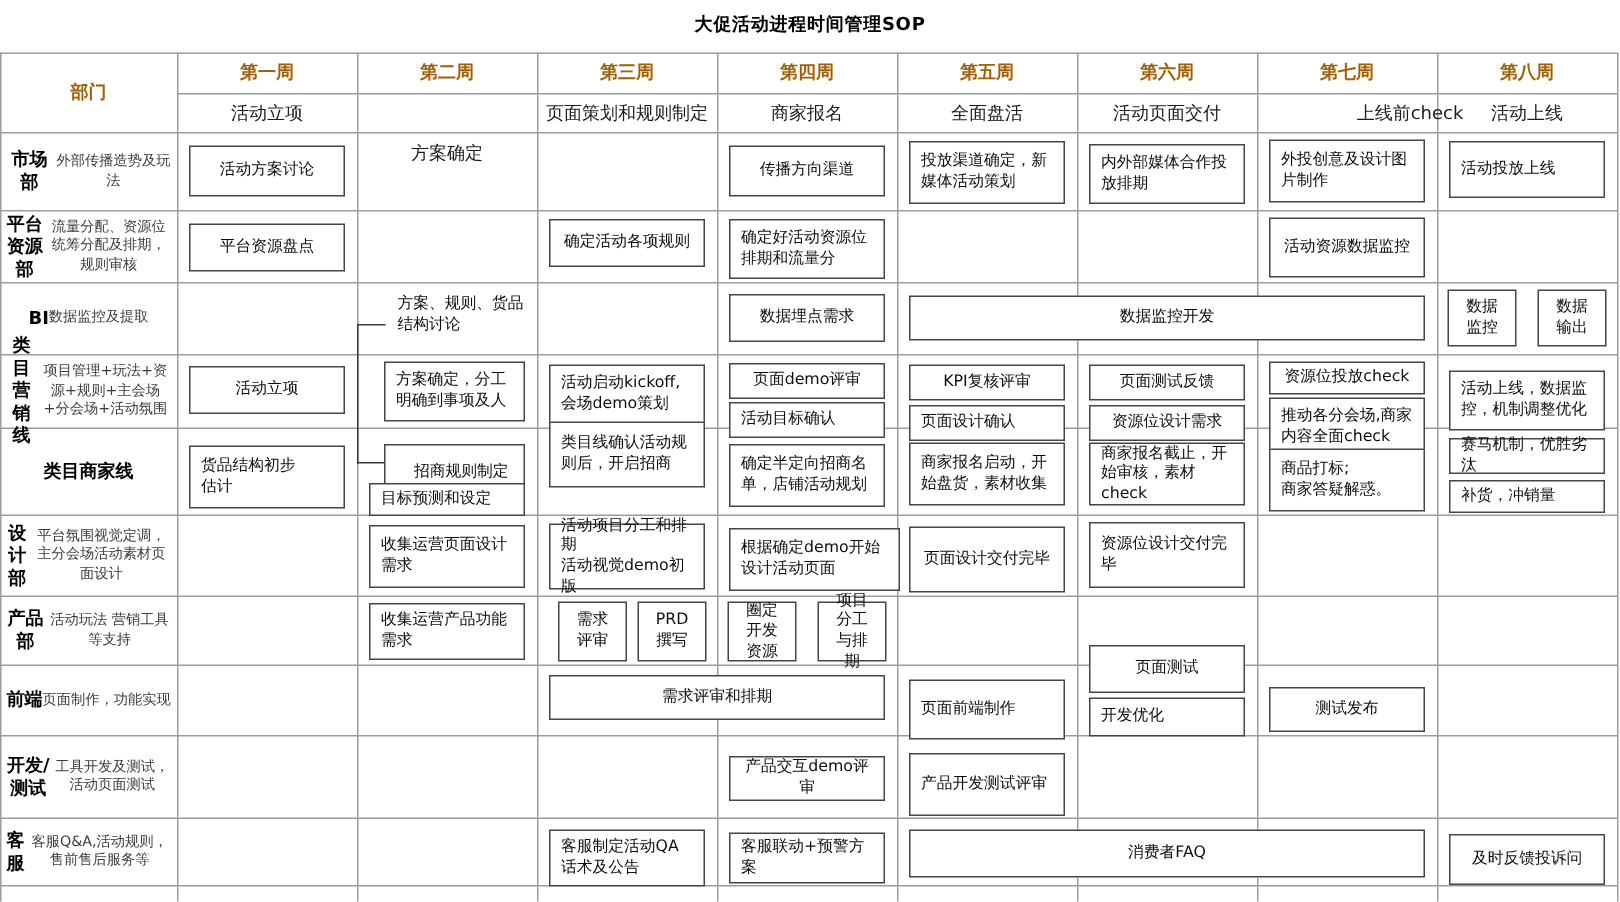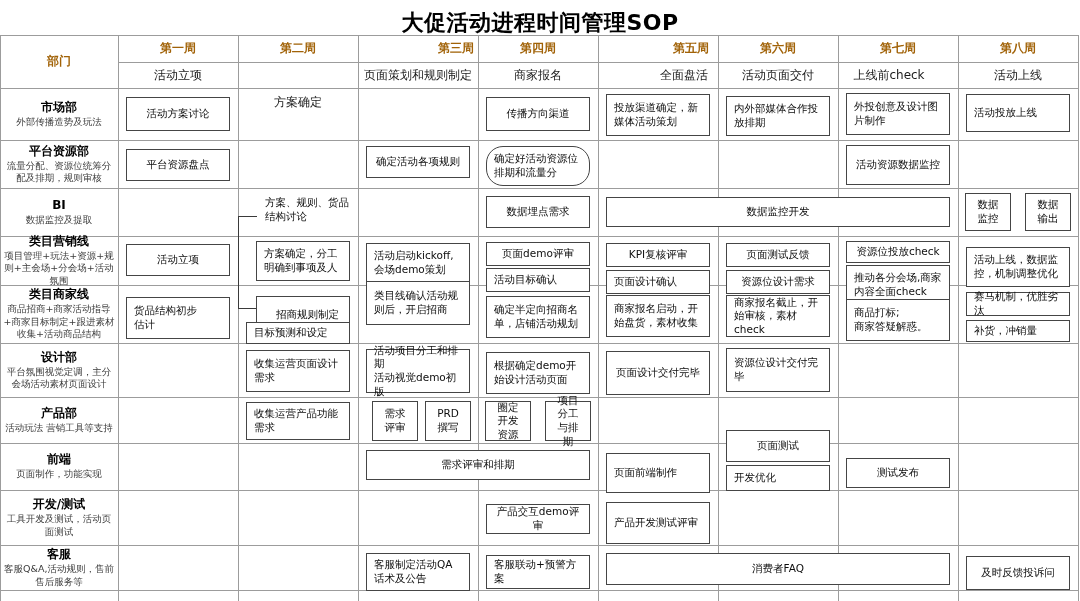--- a/index.html
+++ b/index.html
@@ -1,28 +1,28 @@
 <!DOCTYPE html>
 <html><head>
 <meta charset="utf-8">
 <style>
   html,body{margin:0;padding:0;background:#fff;}
   body{width:1080px;height:601px;position:relative;overflow:hidden;
        font-family:"DejaVu Sans","Liberation Sans",sans-serif;color:#111;}
   #canvas{position:absolute;inset:0;background:#fff;}
   .title{position:absolute;top:8px;left:0;width:1080px;text-align:center;
-         font-size:22px;font-weight:bold;color:#000;letter-spacing:.5px;}
+         font-size:12px;font-weight:bold;color:#000;letter-spacing:.5px;}
   .vline,.hline{position:absolute;background:#9c9c9c;}
   .vline{width:1px;}
   .hline{height:1px;}
   .hdrcell{position:absolute;display:flex;align-items:center;justify-content:center;
            font-size:12px;color:#a16207;}
   .wk{font-weight:bold;}
   .ph{font-weight:normal;color:#1a1a1a;}
-  .deptcell{position:absolute;display:flex;flex-direction:column;align-items:center;
+  .deptcell{position:absolute;display:flex;flex-direction:row;align-items:center;
             justify-content:center;text-align:center;padding:0 3px;box-sizing:border-box;}
   .deptname{font-size:12px;font-weight:bold;color:#000;line-height:1.25;}
   .deptdesc{font-size:9.5px;color:#3c3c3c;line-height:1.3;margin-top:1px;}
   .task{position:absolute;box-sizing:border-box;border:1px solid #454545;background:#fff;
         font-size:10.5px;line-height:1.3;color:#0d0d0d;display:flex;align-items:center;
         padding:2px 7px;text-align:left;white-space:pre-line;}
   .task.ctr{justify-content:center;text-align:center;}
   .task.nb{border:none;background:transparent;align-items:flex-start;padding-top:3px;}
   .conn{position:absolute;background:#3a3a3a;}
 </style>
@@ -53,51 +53,50 @@
       <div class="hline" style="left: 0px; top: 397px; width: 1078px;"></div>
       <div class="hline" style="left: 0px; top: 443px; width: 1078px;"></div>
       <div class="hline" style="left: 0px; top: 490px; width: 1078px;"></div>
       <div class="hline" style="left: 0px; top: 545px; width: 1078px;"></div>
       <div class="hline" style="left: 0px; top: 590px; width: 1078px;"></div>
       <div class="hdrcell wk" style="left: 0px; top: 35px; width: 118px; height: 53px;">部门</div>
       <div class="hdrcell wk" style="left: 118px; top: 35px; width: 120px; height: 27px;">第一周</div>
       <div class="hdrcell ph" style="left: 118px; top: 62px; width: 120px; height: 26px;">活动立项</div>
       <div class="hdrcell wk" style="left: 238px; top: 35px; width: 120px; height: 27px;">第二周</div>
       <div class="hdrcell ph" style="left: 238px; top: 62px; width: 120px; height: 26px; margin-top: 27px;">方案确定</div>
-      <div class="hdrcell wk" style="left: 358px; top: 35px; width: 120px; height: 27px; padding-left: 38px;">第三周</div>
+      <div class="hdrcell wk" style="left: 358px; top: 35px; width: 120px; height: 27px;">第三周</div>
       <div class="hdrcell ph" style="left: 358px; top: 62px; width: 120px; height: 26px;">页面策划和规则制定</div>
       <div class="hdrcell wk" style="left: 478px; top: 35px; width: 120px; height: 27px;">第四周</div>
       <div class="hdrcell ph" style="left: 478px; top: 62px; width: 120px; height: 26px;">商家报名</div>
-      <div class="hdrcell wk" style="left: 598px; top: 35px; width: 120px; height: 27px; margin-left: 33px;">第五周</div>
-      <div class="hdrcell ph" style="left: 624px; top: 62px; width: 120px; height: 26px;">全面盘活</div>
+      <div class="hdrcell wk" style="left: 598px; top: 35px; width: 120px; height: 27px;">第五周</div>
+      <div class="hdrcell ph" style="left: 598px; top: 62px; width: 120px; height: 26px;">全面盘活</div>
       <div class="hdrcell wk" style="left: 718px; top: 35px; width: 120px; height: 27px;">第六周</div>
       <div class="hdrcell ph" style="left: 718px; top: 62px; width: 120px; height: 26px;">活动页面交付</div>
       <div class="hdrcell wk" style="left: 838px; top: 35px; width: 120px; height: 27px;">第七周</div>
-      <div class="hdrcell ph" style="left: 829px; top: 62px; width: 120px; height: 26px;">上线前check</div>
+      <div class="hdrcell ph" style="left: 880px; top: 62px; width: 120px; height: 26px;">上线前check</div>
       <div class="hdrcell wk" style="left: 958px; top: 35px; width: 120px; height: 27px;">第八周</div>
       <div class="hdrcell ph" style="left: 958px; top: 62px; width: 120px; height: 26px;">活动上线</div>
       <div class="deptcell" style="left: 0px; top: 88px; width: 118px; height: 52px;">
         <div class="deptname">市场部</div>
         <div class="deptdesc">外部传播造势及玩法</div>
       </div>
       <div class="deptcell" style="left: 0px; top: 140px; width: 118px; height: 48px;">
         <div class="deptname">平台资源部</div>
         <div class="deptdesc">流量分配、资源位统筹分配及排期，规则审核</div>
       </div>
       <div class="deptcell" style="left: 0px; top: 188px; width: 118px; height: 48px;">
         <div class="deptname">BI</div>
         <div class="deptdesc">数据监控及提取</div>
       </div>
       <div class="deptcell" style="left: 0px; top: 236px; width: 118px; height: 49px;">
         <div class="deptname">类目营销线</div>
         <div class="deptdesc">项目管理+玩法+资源+规则+主会场+分会场+活动氛围</div>
       </div>
       <div class="deptcell" style="left: 0px; top: 285px; width: 118px; height: 58px;">
         <div class="deptname">类目商家线</div>
-        <div class="deptdesc">商品招商+商家活动指导+商家目标制定+跟进素材收集+活动商品结构</div>
       </div>
       <div class="deptcell" style="left: 0px; top: 343px; width: 118px; height: 54px;">
         <div class="deptname">设计部</div>
         <div class="deptdesc">平台氛围视觉定调，主分会场活动素材页面设计</div>
       </div>
       <div class="deptcell" style="left: 0px; top: 397px; width: 118px; height: 46px;">
         <div class="deptname">产品部</div>
         <div class="deptdesc">活动玩法 营销工具等支持</div>
       </div>
       <div class="deptcell" style="left: 0px; top: 443px; width: 118px; height: 47px;">
@@ -113,21 +112,21 @@
         <div class="deptdesc">客服Q&amp;A,活动规则，售前售后服务等</div>
       </div>
       <div class="task ctr" style="left: 126px; top: 97px; width: 104px; height: 34px;">活动方案讨论</div>
       <div class="task ctr" style="left: 486px; top: 97px; width: 104px; height: 34px;">传播方向渠道</div>
       <div class="task" style="left: 606px; top: 94px; width: 104px; height: 42px;">投放渠道确定，新媒体活动策划</div>
       <div class="task" style="left: 726px; top: 96px; width: 104px; height: 40px;">内外部媒体合作投放排期</div>
       <div class="task" style="left: 846px; top: 93px; width: 104px; height: 42px;">外投创意及设计图片制作</div>
       <div class="task" style="left: 966px; top: 94px; width: 104px; height: 38px;">活动投放上线</div>
       <div class="task ctr" style="left: 126px; top: 149px; width: 104px; height: 32px;">平台资源盘点</div>
       <div class="task ctr" style="left: 366px; top: 146px; width: 104px; height: 32px;">确定活动各项规则</div>
-      <div class="task" style="left: 486px; top: 146px; width: 104px; height: 40px; border-radius: 17px;">确定好活动资源位排期和流量分</div>
+      <div class="task" style="left: 486px; top: 146px; width: 104px; height: 40px;">确定好活动资源位排期和流量分</div>
       <div class="task ctr" style="left: 846px; top: 145px; width: 104px; height: 40px;">活动资源数据监控</div>
       <div class="task nb" style="left: 258px; top: 193px; width: 98px; height: 38px;">方案、规则、货品
 结构讨论</div>
       <div class="task ctr" style="left: 486px; top: 196px; width: 104px; height: 32px;">数据埋点需求</div>
       <div class="task ctr" style="left: 606px; top: 197px; width: 344px; height: 30px;">数据监控开发</div>
       <div class="task ctr" style="left: 965px; top: 193px; width: 46px; height: 38px;">数据监控</div>
       <div class="task ctr" style="left: 1025px; top: 193px; width: 46px; height: 38px;">数据输出</div>
       <div class="task ctr" style="left: 126px; top: 244px; width: 104px; height: 32px;">活动立项</div>
       <div class="task" style="left: 256px; top: 241px; width: 94px; height: 40px;">方案确定，分工明确到事项及人</div>
       <div class="task" style="left: 366px; top: 243px; width: 104px; height: 40px;">活动启动kickoff,会场demo策划</div>
@@ -148,21 +147,21 @@
       <div class="task" style="left: 486px; top: 296px; width: 104px; height: 42px;">确定半定向招商名单，店铺活动规划</div>
       <div class="task" style="left: 606px; top: 295px; width: 104px; height: 42px;">商家报名启动，开始盘货，素材收集</div>
       <div class="task" style="left: 726px; top: 295px; width: 104px; height: 42px;">商家报名截止，开始审核，素材check</div>
       <div class="task" style="left: 846px; top: 299px; width: 104px; height: 42px;">商品打标;
 商家答疑解惑。</div>
       <div class="task" style="left: 966px; top: 292px; width: 104px; height: 24px;">赛马机制，优胜劣汰</div>
       <div class="task" style="left: 966px; top: 320px; width: 104px; height: 22px;">补货，冲销量</div>
       <div class="task" style="left: 246px; top: 350px; width: 104px; height: 42px;">收集运营页面设计需求</div>
       <div class="task" style="left: 366px; top: 349px; width: 104px; height: 44px;">活动项目分工和排期
 活动视觉demo初版</div>
-      <div class="task" style="left: 486px; top: 352px; width: 104px; height: 42px;">根据确定demo开始设计活动页面</div>
+      <div class="task" style="left: 486px; top: 352px; width: 114px; height: 42px;">根据确定demo开始设计活动页面</div>
       <div class="task ctr" style="left: 606px; top: 351px; width: 104px; height: 44px;">页面设计交付完毕</div>
       <div class="task" style="left: 726px; top: 348px; width: 104px; height: 44px;">资源位设计交付完毕</div>
       <div class="task" style="left: 246px; top: 402px; width: 104px; height: 38px;">收集运营产品功能需求</div>
       <div class="task ctr" style="left: 372px; top: 401px; width: 46px; height: 40px;">需求评审</div>
       <div class="task ctr" style="left: 425px; top: 401px; width: 46px; height: 40px;">PRD撰写</div>
       <div class="task ctr" style="left: 485px; top: 401px; width: 46px; height: 40px;">圈定开发资源</div>
       <div class="task ctr" style="left: 545px; top: 401px; width: 46px; height: 40px;">项目分工与排期</div>
       <div class="task ctr" style="left: 726px; top: 430px; width: 104px; height: 32px;">页面测试</div>
       <div class="task ctr" style="left: 366px; top: 450px; width: 224px; height: 30px;">需求评审和排期</div>
       <div class="task" style="left: 606px; top: 453px; width: 104px; height: 40px;">页面前端制作</div>

